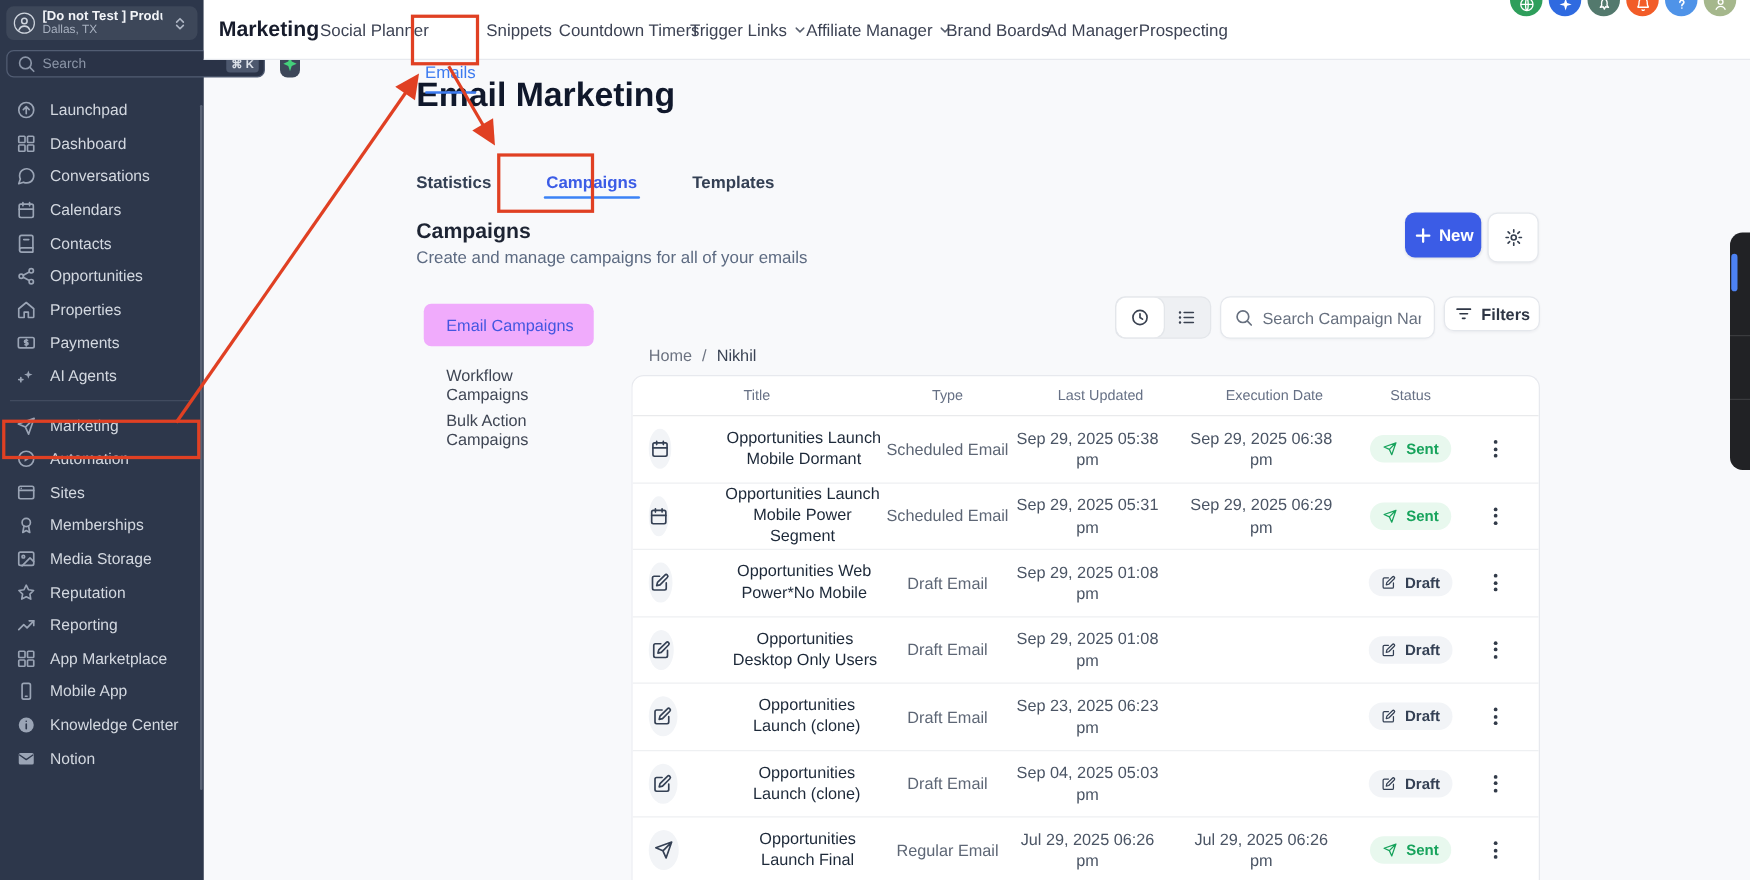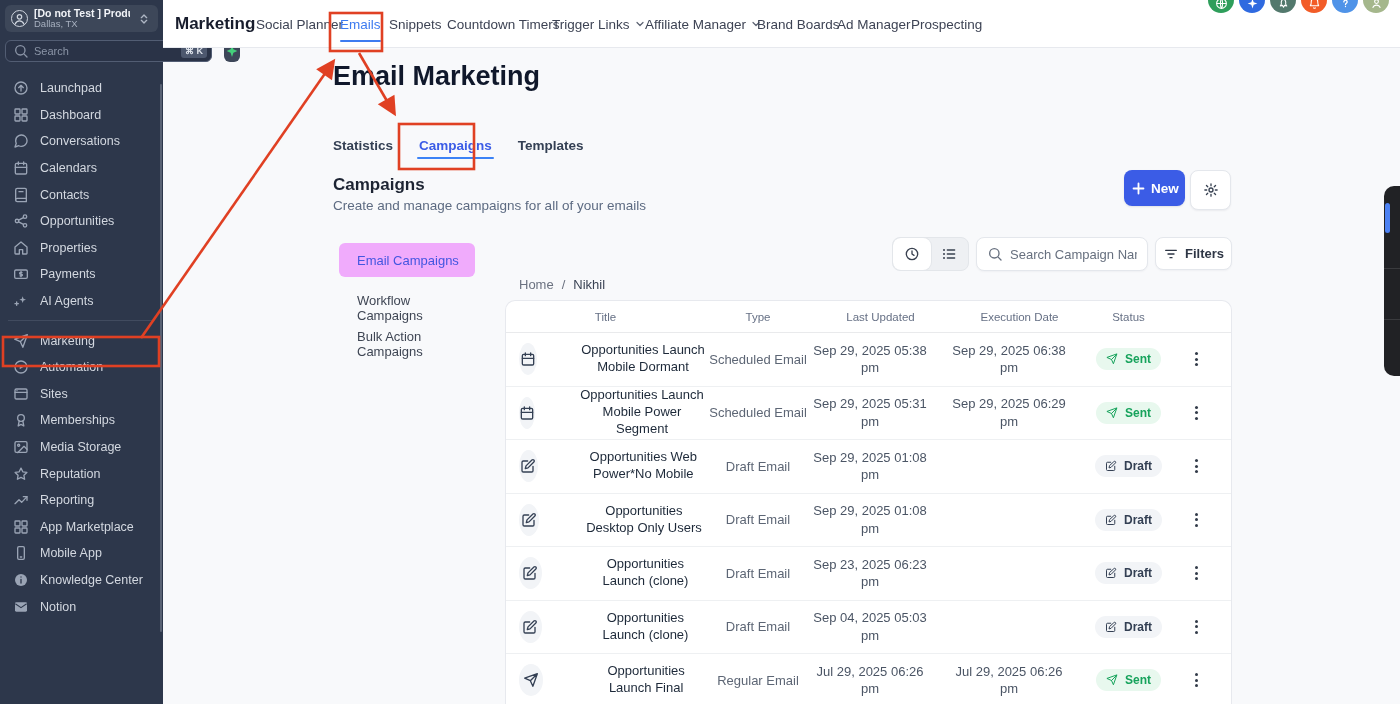--- a/index.html
+++ b/index.html
@@ -36,32 +36,32 @@
   .sb-scroll { position:absolute; right:1px; top:84px; width:2px; height:548px;
     background:#7d8698; opacity:.55; border-radius:2px; }
 
   
   .topbar { position:absolute; left:163px; top:0; right:0; height:48px; background:#ffffff;
     border-bottom:1px solid #e7e9ee; z-index:3; }
   .tb-title { position:absolute; left:12px; top:0; height:48px; display:flex; align-items:center;
     font-size:17px; font-weight:bold; color:#171c2c; }
   .nav-item { position:absolute; top:0; height:48px; display:flex; align-items:center; gap:4px;
     font-size:13.5px; font-weight:500; color:#3d4354; cursor:pointer; white-space:nowrap; }
-  .nav-item.active { color:#3d7bf0; }
+  .nav-item.active { color:#3d7bf0;margin-top:33px; }
   .nav-item.active::after { content:""; position:absolute; left:0; right:0; bottom:6px; height:2px;
     background:#3d7bf0; border-radius:2px; }
   .nav-item .chev { color:#5a6170; }
   .tb-icons { position:absolute; right:11px; top:-13px; display:flex; gap:5px; }
   .tb-circle { width:26px; height:26px; border-radius:50%; display:flex; align-items:flex-end;
     justify-content:center; color:#fff; cursor:pointer; padding-bottom:3px; font-size:11px; font-weight:bold; }
 
   
   .main { position:absolute; left:163px; top:48px; right:0; bottom:0; background:#f8f9fb; z-index:1; }
   .page-title { position:absolute; left:170px; top:13px; font-size:27px; font-weight:bold; color:#10182b; }
-  .tabs { position:absolute; left:170px; top:78px; display:flex; gap:26px; height:42px; }
+  .tabs { position:absolute; left:170px; top:78px; display:flex; gap:44px; height:42px; }
   .tab { position:relative; font-size:13.5px; font-weight:bold; color:#344054; cursor:pointer; padding-top:12px; }
   .tab.active { color:#3b5ce6; }
   .tab.active::after { content:""; position:absolute; left:-2px; right:-2px; top:31px; height:2px;
     background:#3b82f6; border-radius:2px; }
   .section-title { position:absolute; left:170px; top:127px; font-size:17px; font-weight:bold; color:#1d2433; }
   .section-sub { position:absolute; left:170px; top:150px; font-size:13.5px; color:#5d6b82; }
   .btn-new { position:absolute; left:961px; top:122px; width:61px; height:36px; background:#3b5ce6;
     color:#fff; border:none; border-radius:8px; font-size:13.5px; font-weight:bold; font-family:inherit;
     display:flex; align-items:center; justify-content:center; gap:4px; cursor:pointer;
     box-shadow:0 1px 2px rgba(16,24,40,.1); }
@@ -76,21 +76,21 @@
   .seg { position:absolute; left:729px; top:189px; width:77px; height:34px; border:1px solid #e3e6ea;
     border-radius:8px; background:#eef0f3; display:flex; overflow:hidden; }
   .seg-btn { flex:1; display:flex; align-items:center; justify-content:center; color:#394150; cursor:pointer; }
   .seg-btn.selected { background:#ffffff; border-radius:8px; box-shadow:0 0 0 1px #e3e6ea; }
   .search-box { position:absolute; left:813px; top:189px; width:172px; height:34px; background:#fff;
     border:1px solid #e4e7ec; border-radius:8px; display:flex; align-items:center; gap:7px;
     padding:0 10px; color:#67707f; box-shadow:0 1px 2px rgba(16,24,40,.04); }
   .search-box input { flex:1; min-width:0; border:none; outline:none; font-size:13px;
     font-family:inherit; color:#1d2433; background:transparent; }
   .search-box input::placeholder { color:#67707f; }
-  .btn-filters { position:absolute; left:992px; top:189px; width:77px; height:33px; background:#fff;
+  .btn-filters { position:absolute; left:992px; top:189px; width:77px; height:28px; background:#fff;
     border:1px solid #e4e7ec; border-radius:8px; display:flex; align-items:center; justify-content:center;
     gap:6px; font-size:13px; font-weight:bold; color:#2e3645; font-family:inherit; cursor:pointer;
     box-shadow:0 1px 2px rgba(16,24,40,.04); }
 
   .breadcrumb { position:absolute; left:356px; top:229px; font-size:13px; color:#6b7280;
     display:flex; gap:8px; align-items:flex-start; }
   .breadcrumb .crumb-last { color:#3a4354; font-weight:500; }
 
   
   .table-card { position:absolute; left:342px; top:252px; width:727px; height:404px; background:#fff;

